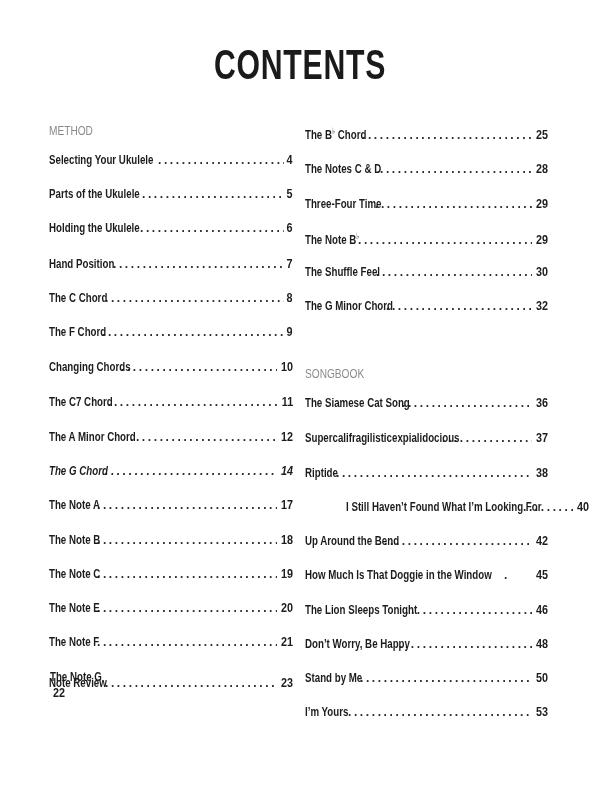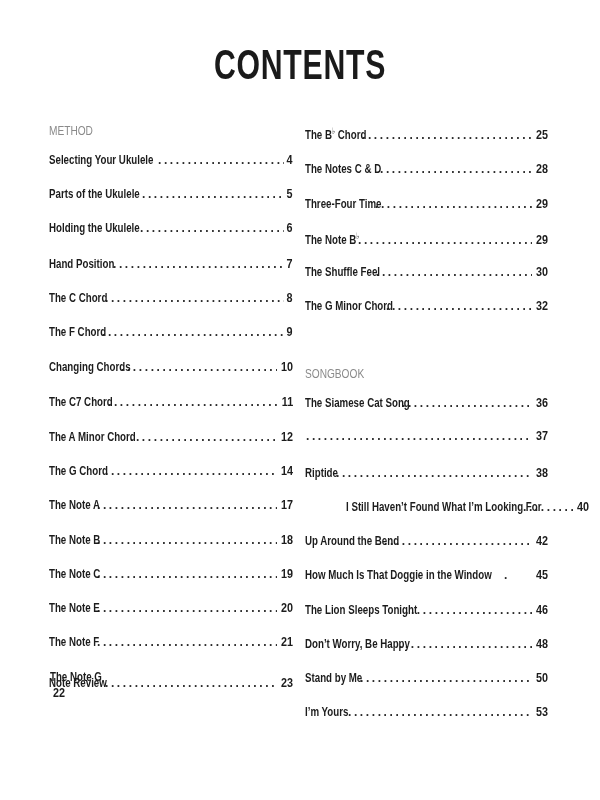--- a/index.html
+++ b/index.html
@@ -137,21 +137,21 @@
   <div class="entry" style="top:392px;">
     <span class="lbl-wrap" style="width:58px;"><span class="lbl">The C7 Chord</span></span>
     <span class="dots"></span>
     <span class="pg">11</span>
   </div>
   <div class="entry" style="top:427px;">
     <span class="lbl-wrap" style="width:80px;"><span class="lbl">The A Minor Chord</span></span>
     <span class="dots"></span>
     <span class="pg">12</span>
   </div>
-  <div class="entry" style="top:461px;">
+  <div class="entry" style="top:461px;font-style:italic;">
     <span class="lbl-wrap" style="width:55px;"><span class="lbl">The G Chord</span></span>
     <span class="dots"></span>
     <span class="pg">14</span>
   </div>
   <div class="entry" style="top:495px;">
     <span class="lbl-wrap" style="width:47px;"><span class="lbl">The Note A</span></span>
     <span class="dots"></span>
     <span class="pg">17</span>
   </div>
   <div class="entry" style="top:530px;">
@@ -219,20 +219,21 @@
   </div>
 
   <div class="section-label" style="left:305px; top:367px;">SONGBOOK</div>
 
   <div class="entry" style="top:393px;">
     <span class="lbl-wrap" style="width:96px;"><span class="lbl">The Siamese Cat Song</span></span>
     <span class="dots"></span>
     <span class="pg">36</span>
   </div>
   <div class="entry" style="top:428px;">
+    <span class="lbl-wrap" style="width:136px;"><span class="lbl">Supercalifragilisticexpialidocious</span></span>
     <span class="dots"></span>
     <span class="pg">37</span>
   </div>
   <div class="entry" style="top:463px;">
     <span class="lbl-wrap" style="width:30px;"><span class="lbl">Riptide</span></span>
     <span class="dots"></span>
     <span class="pg">38</span>
   </div>
   <div class="entry" style="top:497px;padding-left:41px;">
     <span class="lbl-wrap" style="width:176px;"><span class="lbl">I Still Haven’t Found What I’m Looking For</span></span>

